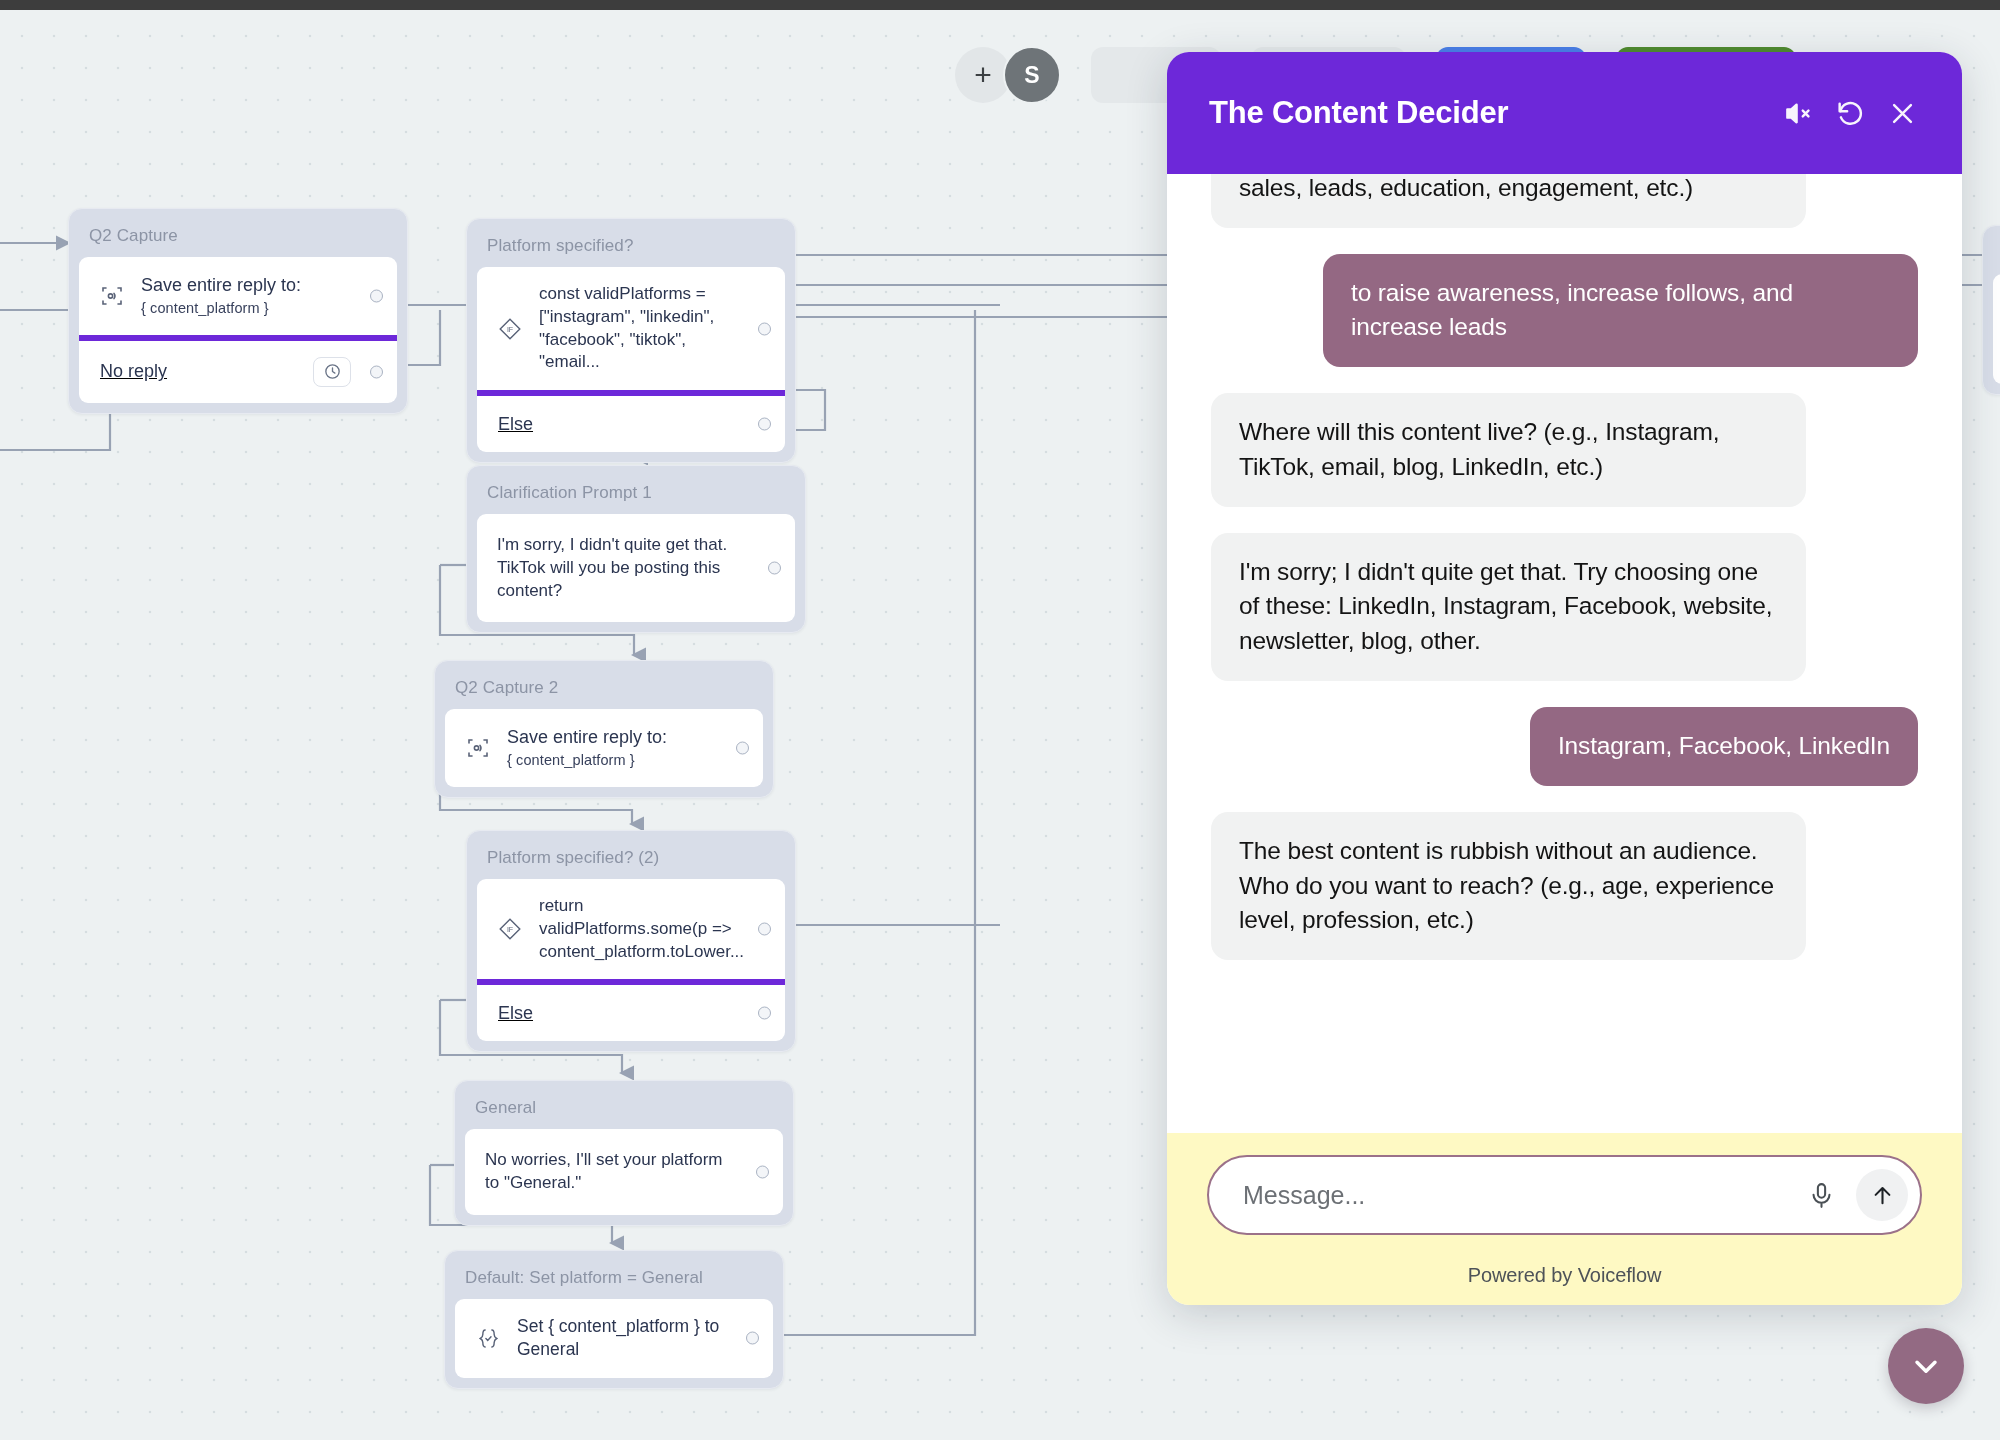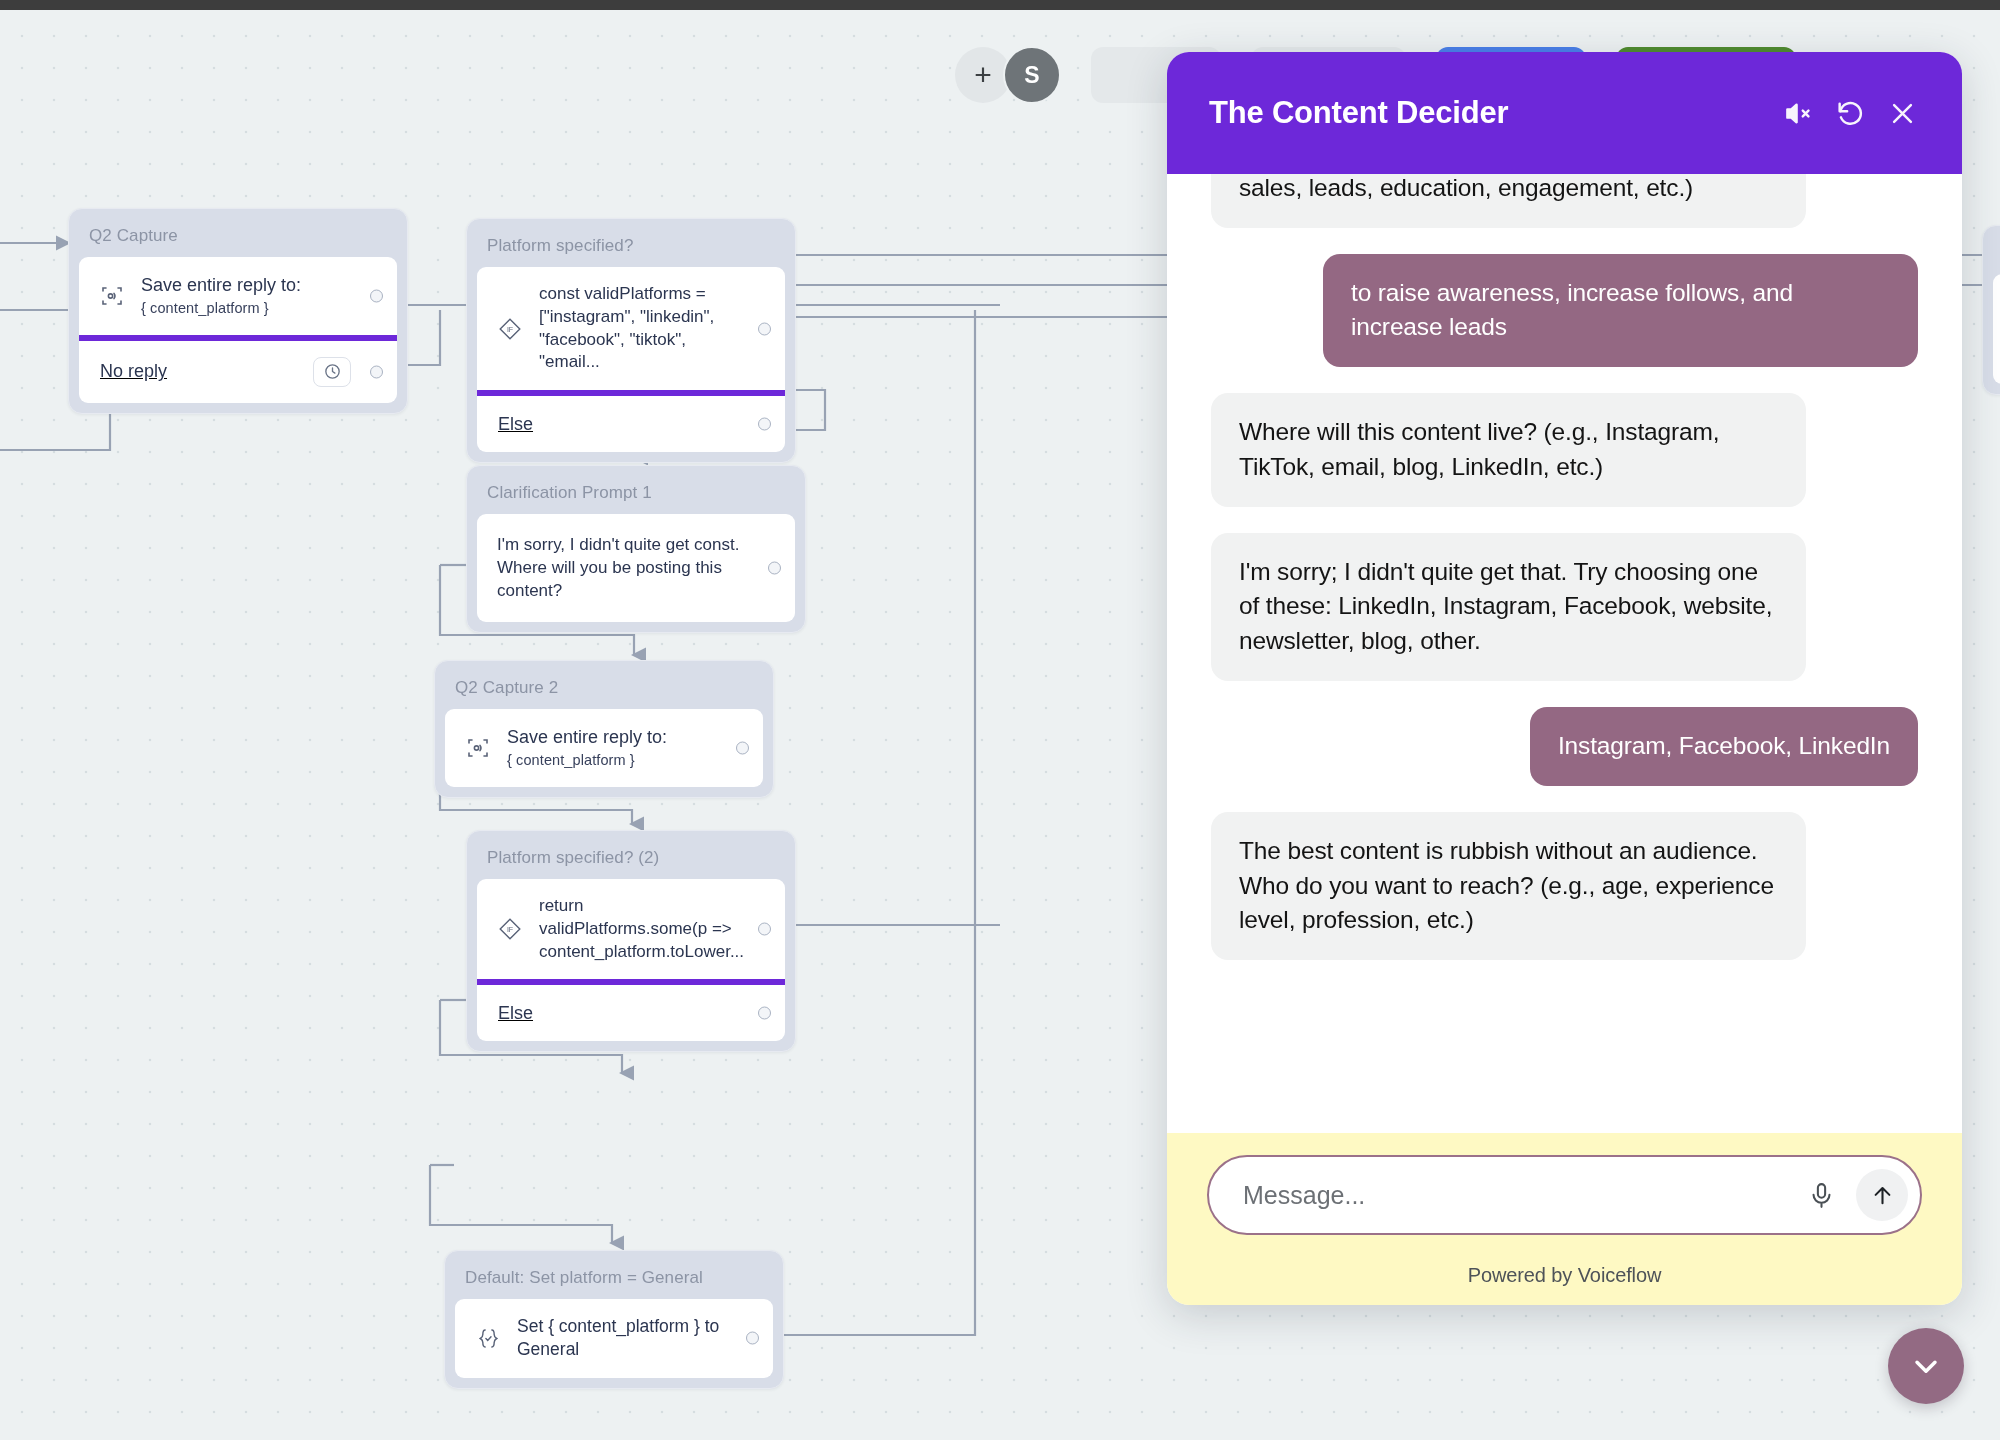--- a/index.html
+++ b/index.html
@@ -347,21 +347,21 @@
         <span class="row-text" style="padding-left:3px">Else</span>
         <span class="port"></span>
       </div>
     </div>
   </div>
 
   <div class="node" id="node-clarif-1">
     <div class="node-title">Clarification Prompt 1</div>
     <div class="node-body">
       <div class="node-row" style="padding:20px 16px 20px 20px">
-        <span class="row-text" style="font-size:17px">I'm sorry, I didn't quite get const. Where will you be posting this content?</span>
+        <span class="row-text" style="font-size:17px">I'm sorry, I didn't quite get that. TikTok will you be posting this content?</span>
         <span class="port"></span>
       </div>
     </div>
   </div>
 
   <div class="node" id="node-q2-capture-2">
     <div class="node-title">Q2 Capture 2</div>
     <div class="node-body">
       <div class="node-row">
         <span class="row-icon">
@@ -393,20 +393,29 @@
         <span class="row-text" style="font-size:17px">return validPlatforms.some(p =&gt; content_platform.toLower...</span>
         <span class="port"></span>
       </div>
       <div class="node-row">
         <span class="row-text" style="padding-left:3px">Else</span>
         <span class="port"></span>
       </div>
     </div>
   </div>
 
+  <div class="node" id="node-general">
+    <div class="node-title">General</div>
+    <div class="node-body">
+      <div class="node-row" style="padding:20px 16px 20px 20px">
+        <span class="row-text" style="font-size:17px">No worries, I'll set your platform to "General."</span>
+        <span class="port"></span>
+      </div>
+    </div>
+  </div>
 
   <div class="node" id="node-default-set">
     <div class="node-title">Default: Set platform = General</div>
     <div class="node-body">
       <div class="node-row">
         <span class="row-icon">
           <svg width="25" height="25" viewBox="0 0 26 26" fill="none" stroke="currentColor" stroke-width="1.5" stroke-linecap="round">
             <path d="M9.5 4.2c-2.4 0-2.4 3.3-2.4 4.6 0 2-.9 3.3-2.6 4.2 1.7.9 2.6 2.2 2.6 4.2 0 1.3 0 4.6 2.4 4.6"></path>
             <path d="M16.5 4.2c2.4 0 2.4 3.3 2.4 4.6 0 2 .9 3.3 2.6 4.2-1.7.9-2.6 2.2-2.6 4.2 0 1.3 0 4.6-2.4 4.6"></path>
             <path d="M10.3 13l1.9 2 3.4-3.8"></path>

